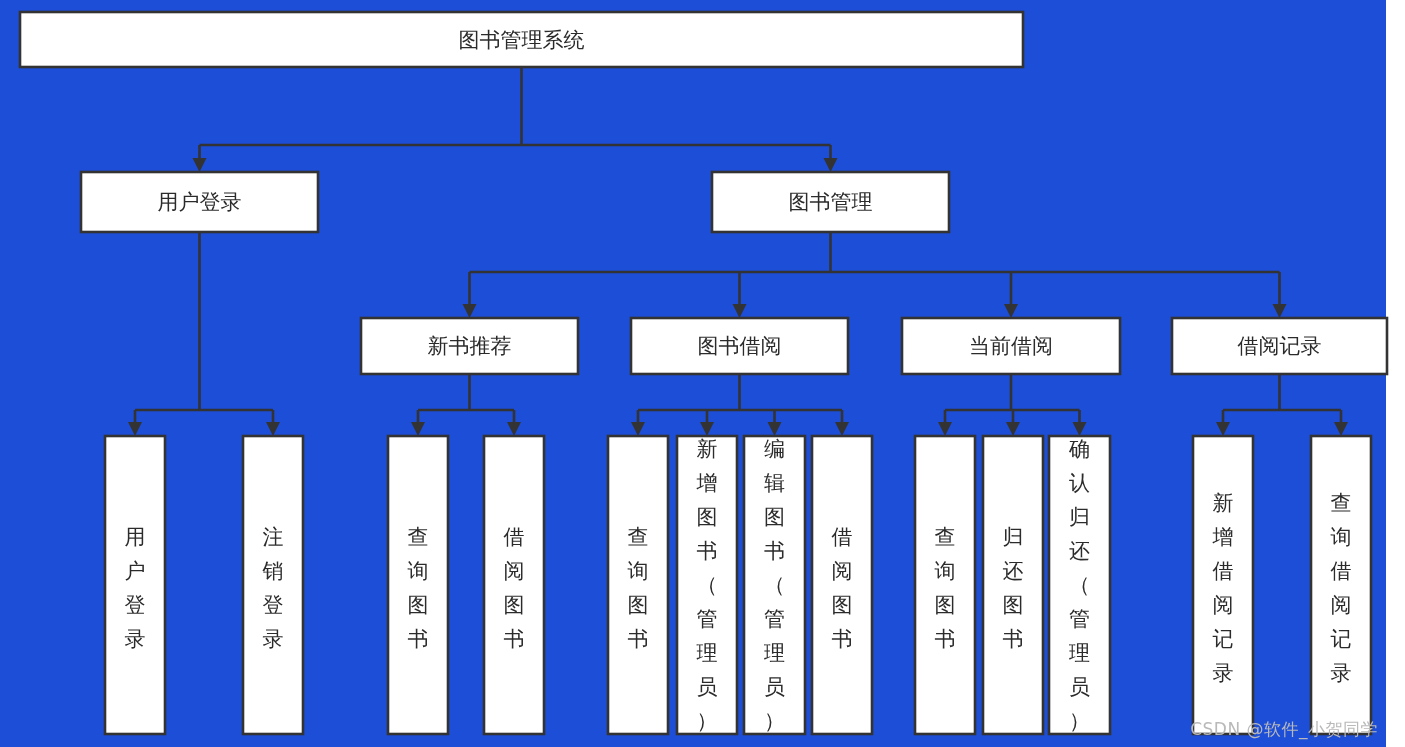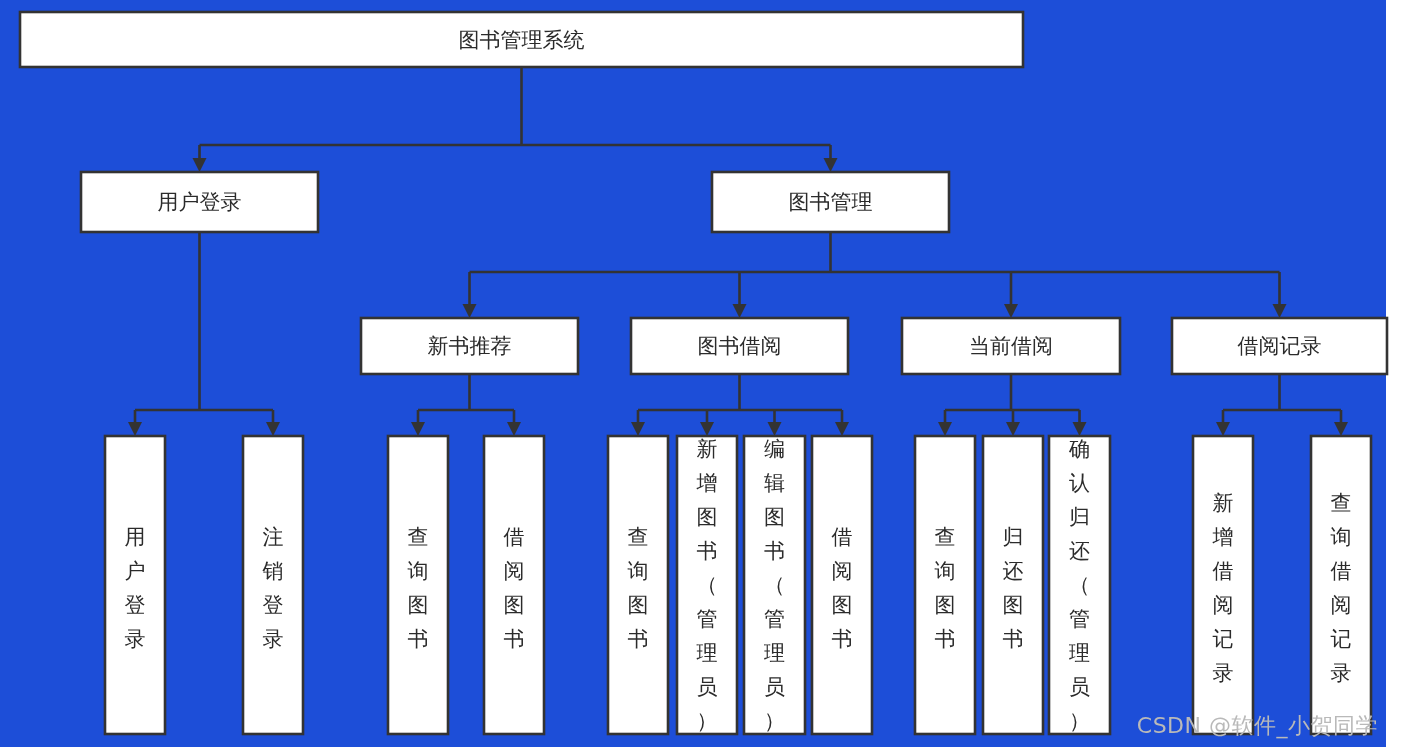--- a/index.html
+++ b/index.html
@@ -54,21 +54,21 @@
     font-family: "DejaVu Sans", "Liberation Sans", sans-serif;
     font-size: 21px;
     fill: #2b2b2b;
     text-anchor: middle;
   }
   .watermark {
     position: absolute;
     right: 8px;
     bottom: 6px;
     font-family: "DejaVu Sans", "Liberation Sans", sans-serif;
-    font-size: 22px;
+    font-size: 17px;
     color: #b9b9b9;
     letter-spacing: 0.5px;
     white-space: nowrap;
     pointer-events: none;
   }
 </style>
 </head>
 <body>
 
 <div id="diagram-root">

